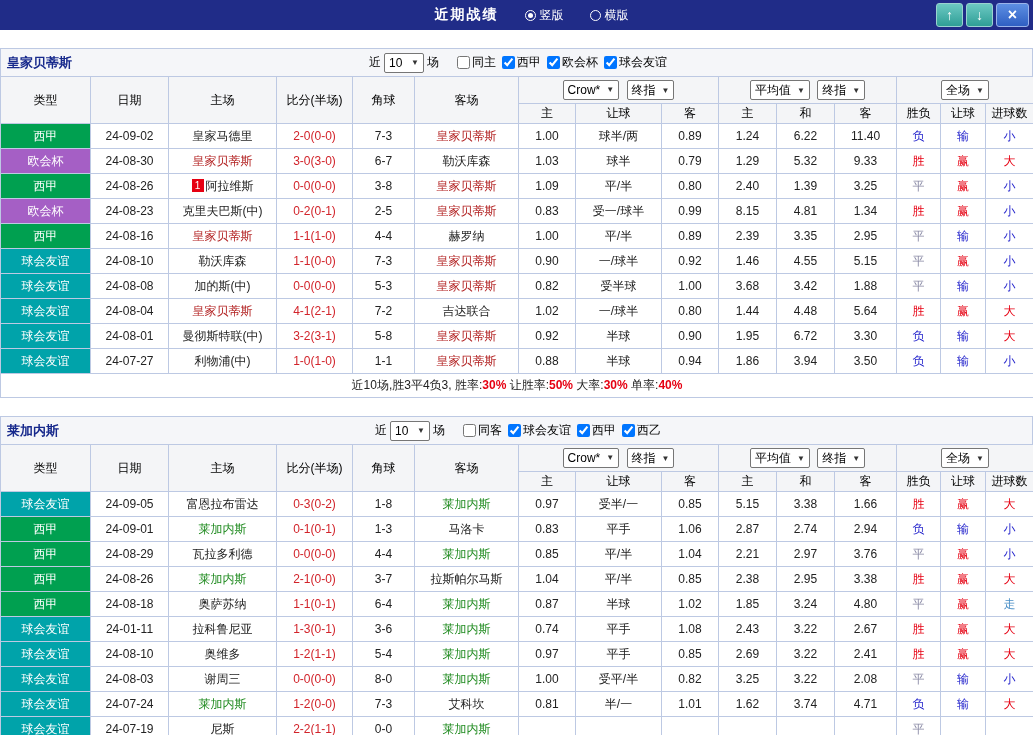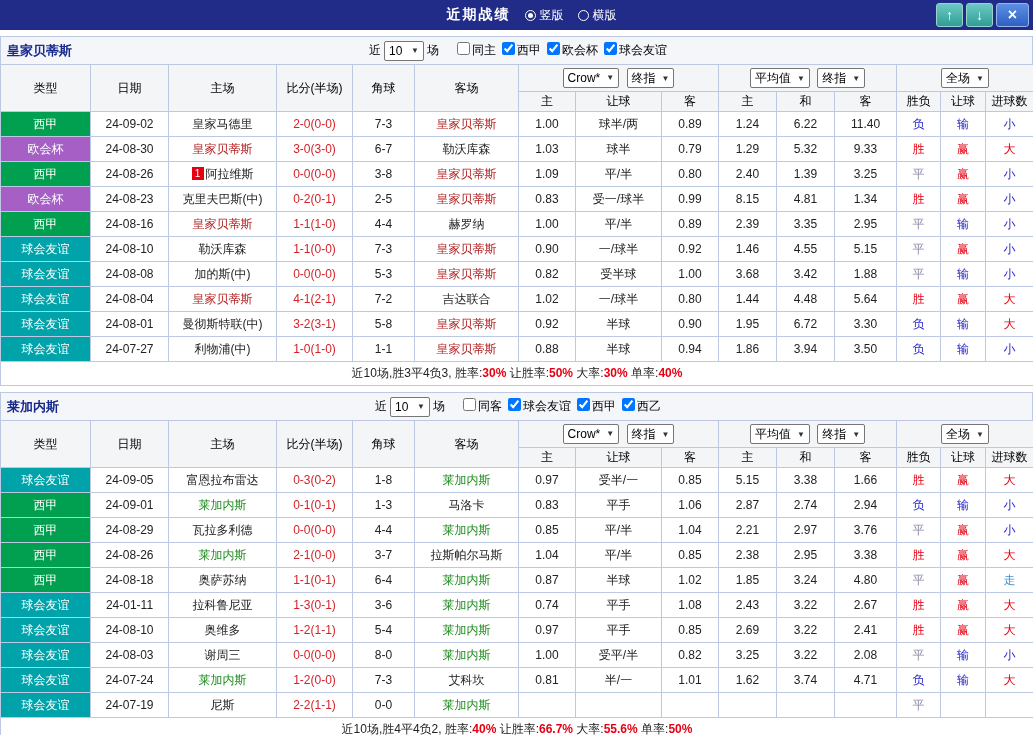--- a/index.html
+++ b/index.html
@@ -7,49 +7,49 @@
   body {
     width: 1033px; height: 735px;
     font-family: "Liberation Sans", "DejaVu Sans", sans-serif;
     font-size: 12px; color:#222; background:#fff; overflow:hidden;
   }
   
   .titlebar {
     height:30px; background:var(--titlebar-bg,#202c88); color:#fff;
     position:relative; display:flex; align-items:center; justify-content:center;
   }
-  .tb-center { display:flex; gap:14px;margin-left:30px; }
+  .tb-center { display:flex; gap:26px;margin-left:30px; }
   .tb-title { font-size:14px; font-weight:bold; letter-spacing:2px; }
   .vradio { display:inline-flex; align-items:center; gap:4px; cursor:pointer; }
   .rdot { width:11px; height:11px; border:1px solid #fff; border-radius:50%; display:inline-block; position:relative; background:transparent; }
   .rdot.checked::after { content:""; position:absolute; left:2px; top:2px; right:2px; bottom:2px; background:#fff; border-radius:50%; }
   .tb-buttons { position:absolute; right:4px; top:3px; display:flex; gap:3px; }
   .tb-btn {
     width:27px; height:24px; border-radius:3px; border:1px solid #9ad2d0;
     display:flex; align-items:center; justify-content:center;
     color:#fff; font-weight:bold; font-size:14px; cursor:pointer; padding:0;
     font-family:inherit;
   }
   .tb-btn.teal { background:linear-gradient(#6cc9c3,#2f9e96); }
   .tb-btn.blue { background:linear-gradient(#5d8fe3,#2f5fc2); border-color:#9ab4ea; width:33px; font-size:16px; }
   
-  .section { margin-top:6px; }
+  .section { margin-top:18px; }
   .filter-bar {
     position:relative; height:28px; display:flex; align-items:center; justify-content:center;
     background:#f5f6f9; border:1px solid var(--grid,#bdc9e3); border-bottom:none;
   }
   .team-title { position:absolute; left:6px; font-weight:bold; font-size:13px; color:var(--section-title,#17298c); }
   .flabel { margin:0 3px; color:#000; }
   .sel {
     display:inline-flex; align-items:center; justify-content:space-between;
     border:1px solid #767676; background:#fff; height:20px; padding:0 4px;
     border-radius:2px; cursor:pointer; gap:6px; color:#000; min-width:40px;
   }
   .sel .arr { font-size:8px; color:#333; }
-  .cb { display:inline-flex; align-items:flex-start; cursor:pointer; margin-left:1px; color:#000; }
+  .cb { display:inline-flex; align-items:center; cursor:pointer; margin-left:1px; color:#000; }
   .cb input { margin:0 2px 0 5px; width:13px; height:13px; cursor:pointer; }
   .cb.gap { margin-left:10px; }
   
   table.grid { width:100%; border-collapse:collapse; table-layout:fixed; }
   .grid th, .grid td {
     border:1px solid var(--grid,#bdc9e3); text-align:center; padding:0;
     white-space:nowrap; overflow:hidden; font-weight:normal; font-size:12px;
   }
   .grid thead th { background:#f4f5f7; height:27px; color:#000; }
   .grid thead tr.h2 th { height:20px; }

